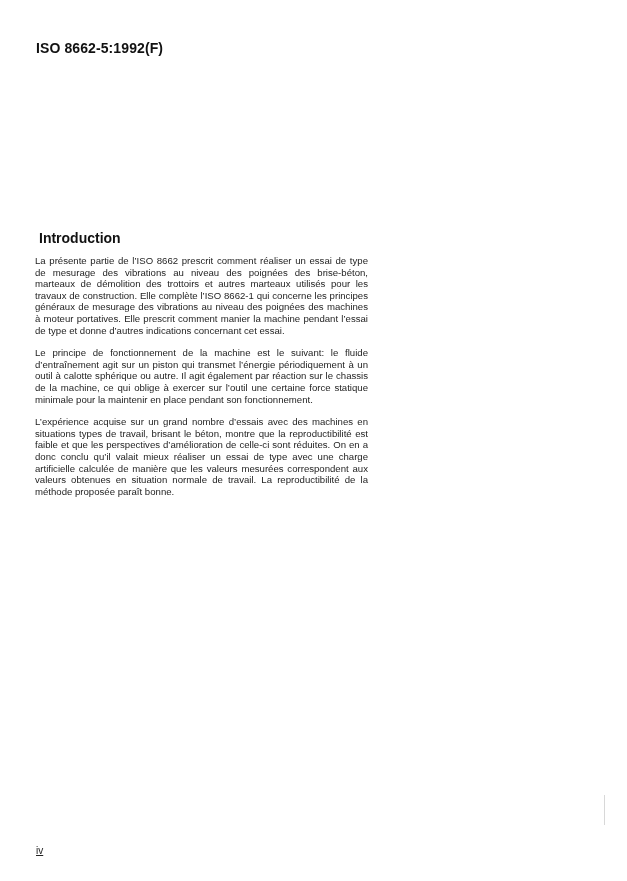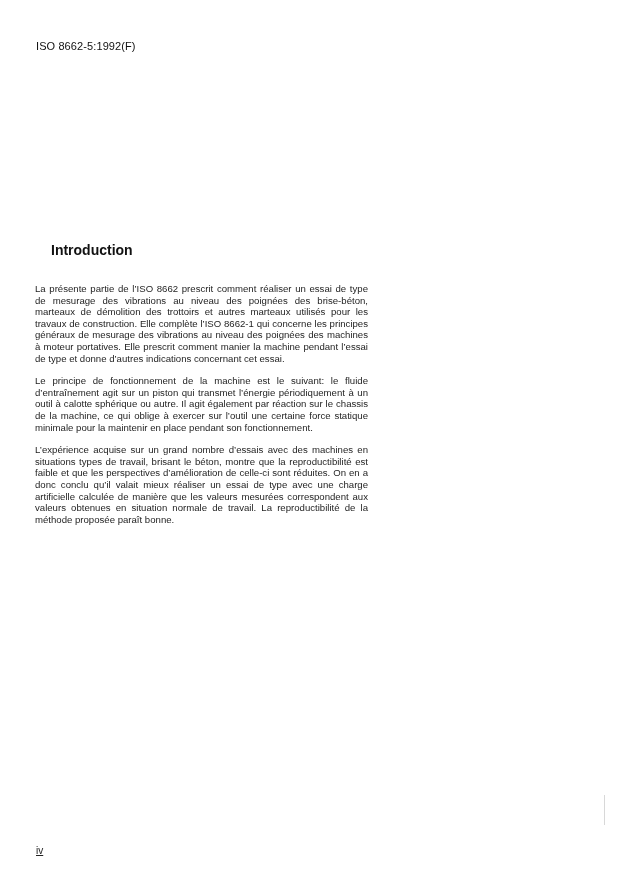--- a/index.html
+++ b/index.html
@@ -12,40 +12,39 @@
       height: 881px;
       position: relative;
       overflow: hidden;
       font-family: "Liberation Sans", "DejaVu Sans", sans-serif;
       color: #1a1a1a;
     }
     .doc-header {
       position: absolute;
       left: 36px;
       top: 40px;
-      font-size: 11px;
-      font-weight: normal;
+      font-size: 14px;
+      font-weight: bold;
       letter-spacing: 0.1px;
       color: #111;
     }
     .section-title {
       position: absolute;
       left: 35px;
       top: 226px;
       font-size: 14px;
       font-weight: bold;
       color: #111;
-      margin: 16px;
+      margin: 4px;
     }
     .body-text {
       position: absolute;
       left: 35px;
       top: 255px;
       width: 333px;
-      margin-top: 28px;
     }
     .para {
       font-size: 9.6px;
       line-height: 11.6px;
       text-align: justify;
       margin: 0 0 11px 0;
       color: #1e1e1e;
       hyphens: manual;
     }
     .page-number {

